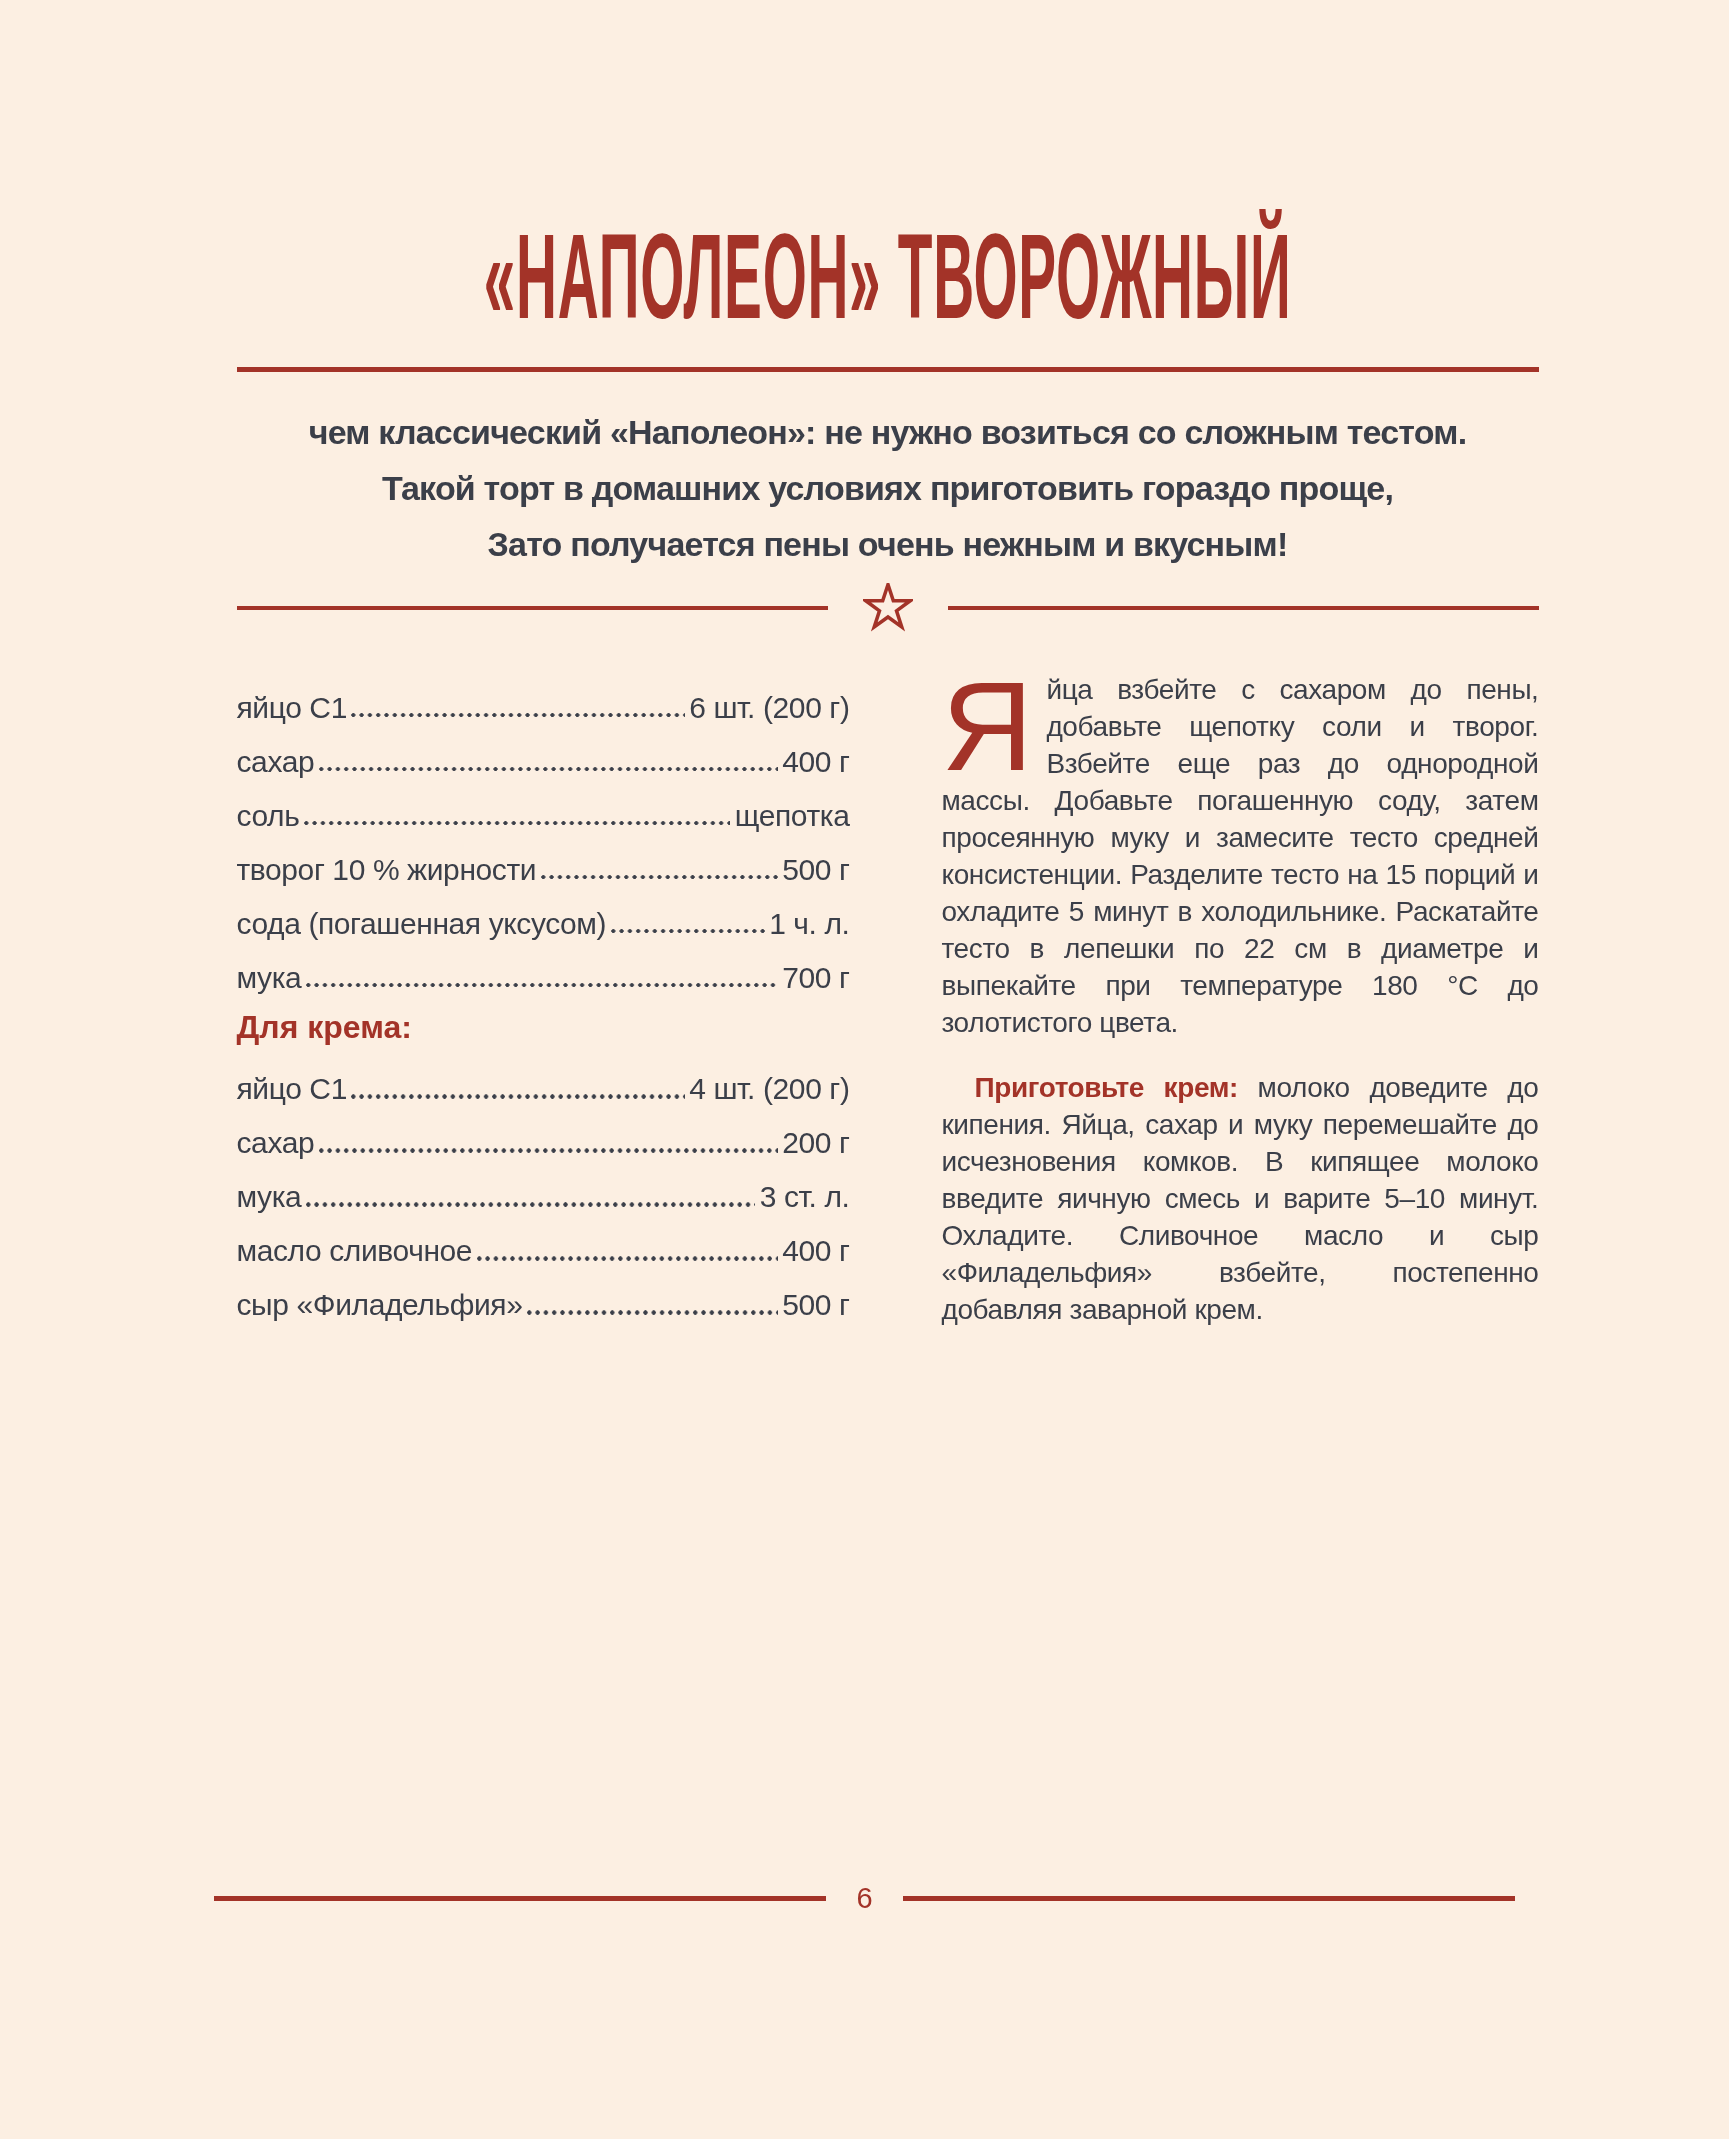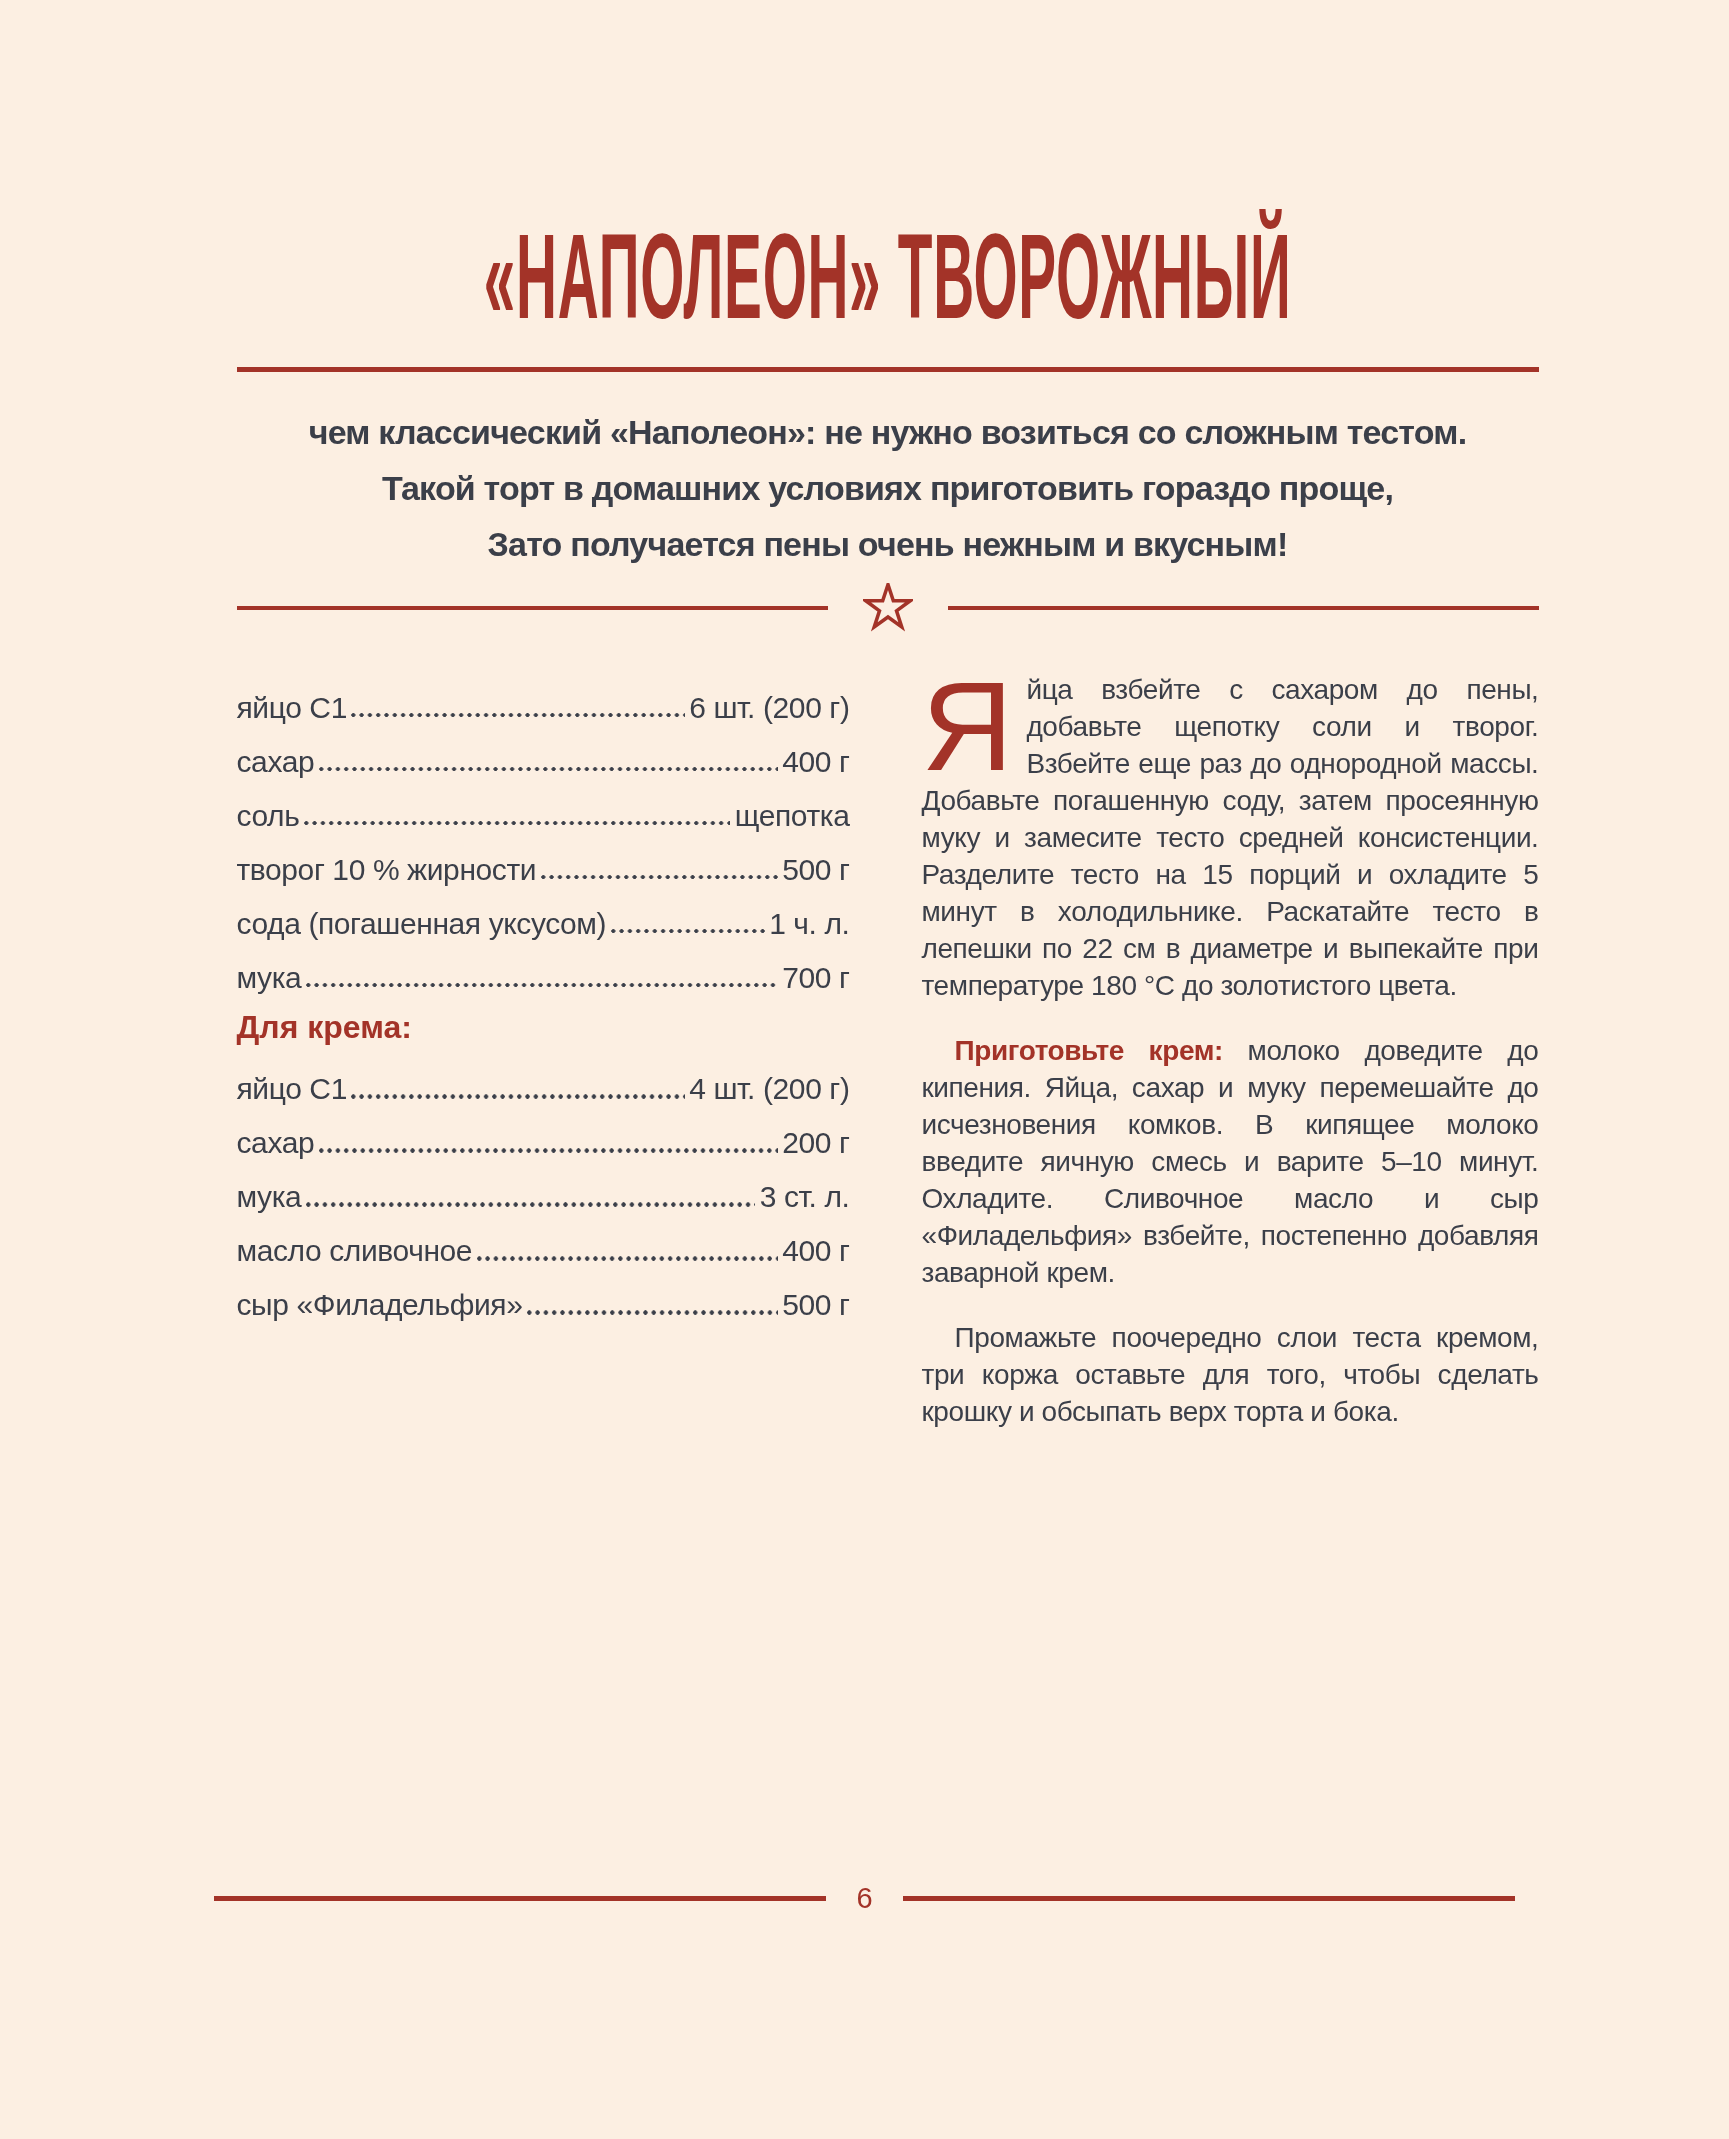--- a/index.html
+++ b/index.html
@@ -86,21 +86,21 @@
     flex: none;
   }
 
   
   .columns{
     display: flex;
     margin-top: 38px;
   }
   .col-ing{
     width: 613px;
-    margin-right: 72px;
+    margin-right: 92px;
     flex: none;
   }
   .ing-row{
     display: flex;
     align-items: flex-end;
     height: 54px;
     font-size: 30px;
     letter-spacing: -0.4px;
   }
   .ing-name, .ing-val{
@@ -262,23 +262,20 @@
         </div>
       </div>
 
       <div class="col-text">
         <p>
           <span class="dropcap">Я</span><span>йца взбейте с сахаром до пены, добавьте щепотку соли и творог. Взбейте еще раз до однородной массы. Добавьте погашенную соду, затем просеянную муку и замесите тесто средней консистенции. Разделите тесто на 15 порций и охладите 5 минут в холодильнике. Раскатайте тесто в лепешки по 22 см в диаметре и выпекайте при температуре 180 °C до золотистого цвета.</span>
         </p>
         <p>
           <strong class="lead">Приготовьте крем:</strong><span> молоко доведите до кипения. Яйца, сахар и муку перемешайте до исчезновения комков. В кипящее молоко введите яичную смесь и варите 5–10 минут. Охладите. Сливочное масло и сыр «Филадельфия» взбейте, постепенно добавляя заварной крем.</span>
         </p>
-        <p>
-          <span>Промажьте поочередно слои теста кремом, три коржа оставьте для того, чтобы сделать крошку и обсыпать верх торта и бока.</span>
-        </p>
       </div>
 
     </div>
   </div>
 
   <div class="footer">
     <div class="footer-line"></div>
     <div class="page-num">6</div>
     <div class="footer-line"></div>
   </div>

